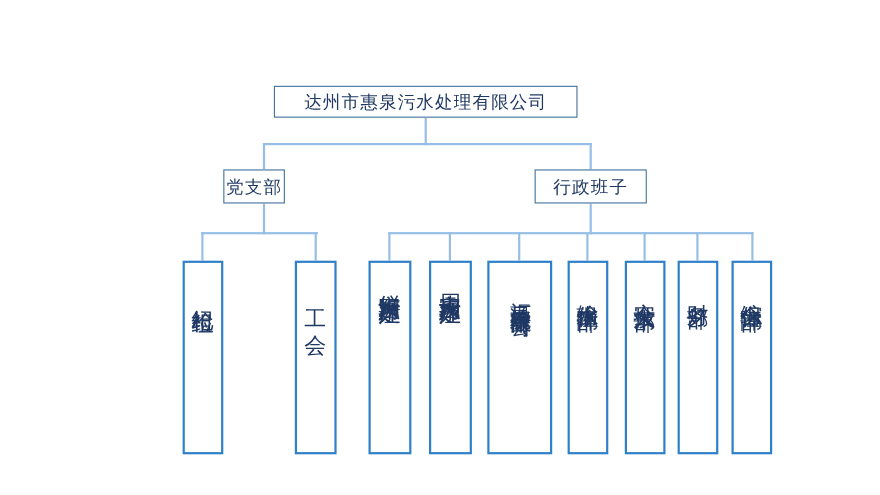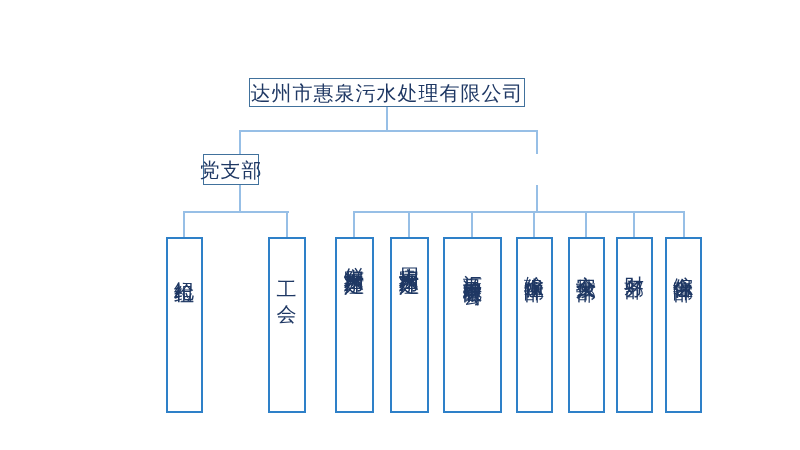--- a/index.html
+++ b/index.html
@@ -7,21 +7,21 @@
     position:relative;width:800px;height:450px;background:var(--bg,#fff);
     font-family:"DejaVu Sans",sans-serif;overflow:hidden;
   }
   .box{
     position:absolute;background:#fff;box-sizing:border-box;
     color:var(--text,#1f3864);
     display:flex;align-items:center;justify-content:center;
   }
   .box-lvl1{border:1.5px solid var(--primary-border,#41719c);}
   .box-child{border:2px solid var(--child-border,#2e80c8);align-items:flex-start;}
-  .h-label{font-size:20px;letter-spacing:1px;white-space:nowrap;line-height:1;}
+  .h-label{font-size:16px;letter-spacing:1px;white-space:nowrap;line-height:1;}
   .v-label{
     writing-mode:vertical-rl;text-orientation:upright;
     font-size:20px;letter-spacing:1.5px;line-height:1.2;
   }
   .pad-lg{padding-top:26px;}
   .pad-sm{padding-top:12px;}
   .pad-md{padding-top:21px;}
   .wrap2 .v-label{font-size:19px;height:132px;line-height:1.25;}
   .line{position:absolute;background:var(--connector,#97bfe6);}
   
@@ -64,20 +64,23 @@
   <div class="line" style="left:633px;top:211px;width:2px;height:26px;"></div>
   <div class="line" style="left:683px;top:211px;width:2px;height:26px;"></div>
 
   <div id="root-box" class="box box-lvl1">
     <span class="h-label">达州市惠泉污水处理有限公司</span>
   </div>
 
   <div id="branch-0" class="box box-lvl1">
     <span class="h-label">党支部</span>
   </div>
+  <div id="branch-1" class="box box-lvl1">
+    <span class="h-label">行政班子</span>
+  </div>
 
   <div id="c00" class="box box-child child pad-lg">
     <span class="v-label">纪检组</span>
   </div>
   <div id="c01" class="box box-child child pad-lg">
     <span class="v-label">工　会</span>
   </div>
 
   <div id="c10" class="box box-child child pad-sm">
     <span class="v-label">鲜家坝污水处理厂</span>

